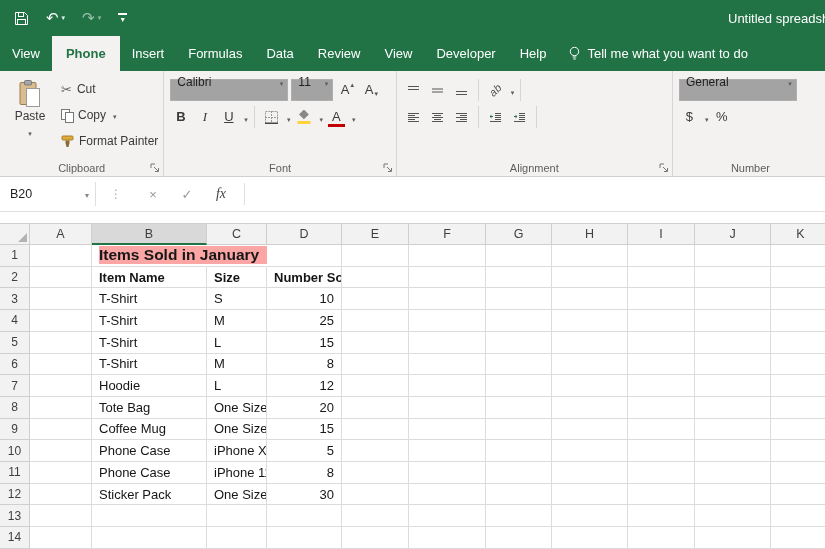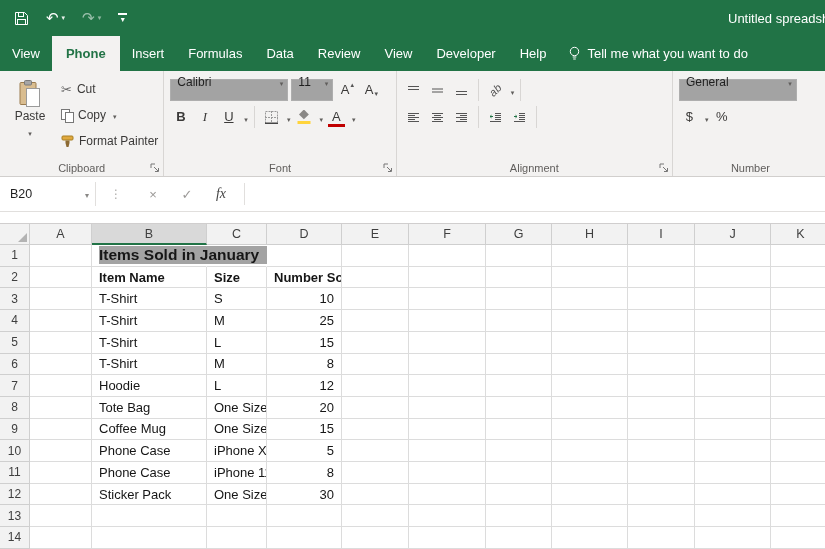--- a/index.html
+++ b/index.html
@@ -82,21 +82,21 @@
   .col-hdr.selected{background:#d9d9d9;border-bottom:2px solid #217346}
   .corner{position:relative}
   .corner-tri{position:absolute;right:2px;bottom:2px;width:0;height:0;border-bottom:9px solid #b3b3b3;border-left:9px solid transparent}
   .sheet-row{display:flex;height:21.715px}
   .row-hdr{font-size:12px}
   .cell{flex:0 0 auto;border-right:1px solid #dcdcdc;border-bottom:1px solid #dcdcdc;display:flex;align-items:center;padding-left:7px;color:#161616;overflow:hidden;cursor:cell}
   .cell span{white-space:nowrap}
   .cell.num{justify-content:flex-end;padding-right:7px;padding-left:0}
   .cell.bold{font-weight:700}
   .cell.title-cell{overflow:visible;position:relative;z-index:2;font-weight:700;font-size:15.5px}
-  .cell.title-cell span{background:#a3a3a3;padding-right:8px;position:relative}
+  .cell.title-cell span{background:#fca5a5;padding-right:8px;position:relative}
   .cell.no-r{border-right-color:transparent}
 </style>
 </head>
 <body>
 
 <div class="app">
 
   <div class="titlebar">
     <div class="qat">
       <span class="qat-btn">

